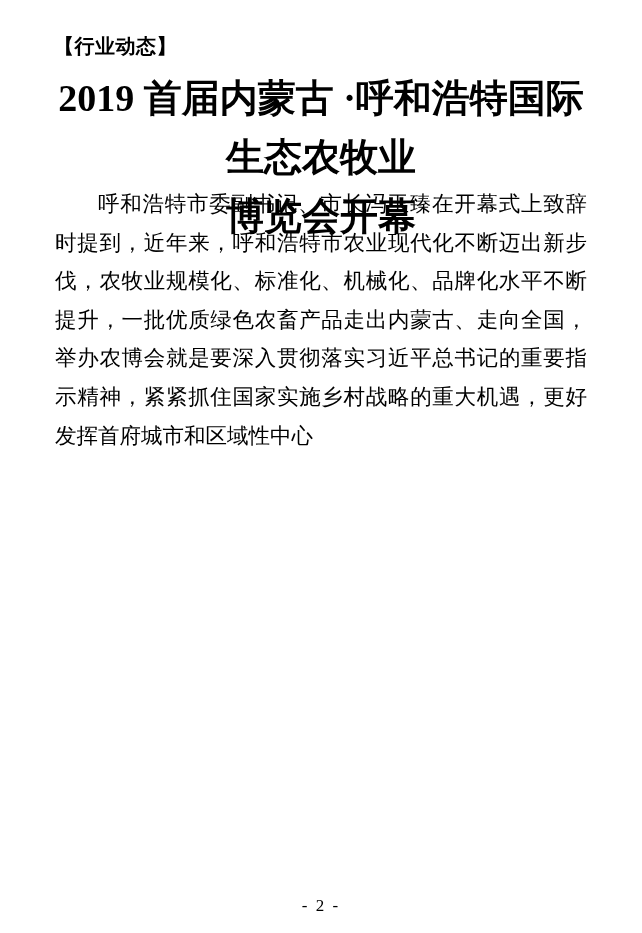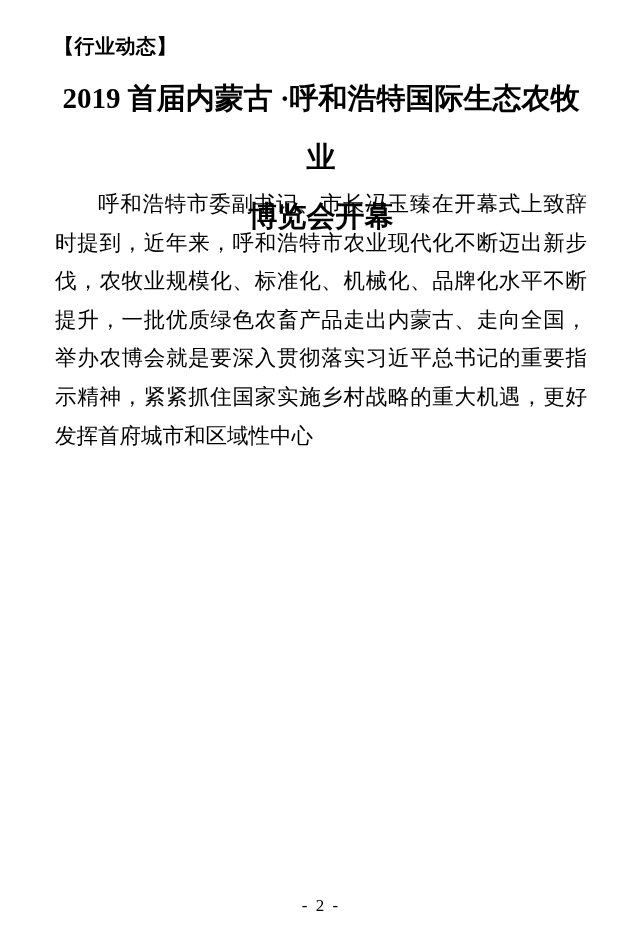--- a/index.html
+++ b/index.html
@@ -25,21 +25,21 @@
       white-space: nowrap;
     }
     .title {
       position: absolute;
       left: 55px;
       top: 69px;
       width: 532px;
       text-align: center;
       font-family: "Liberation Serif", serif;
       font-weight: bold;
-      font-size: 29px;
+      font-size: 38px;
       line-height: 59px;
       color: #000000;
     }
     .body-text {
       position: absolute;
       left: 55px;
       top: 185px;
       width: 532px;
       font-size: 21.5px;
       line-height: 38.6px;

